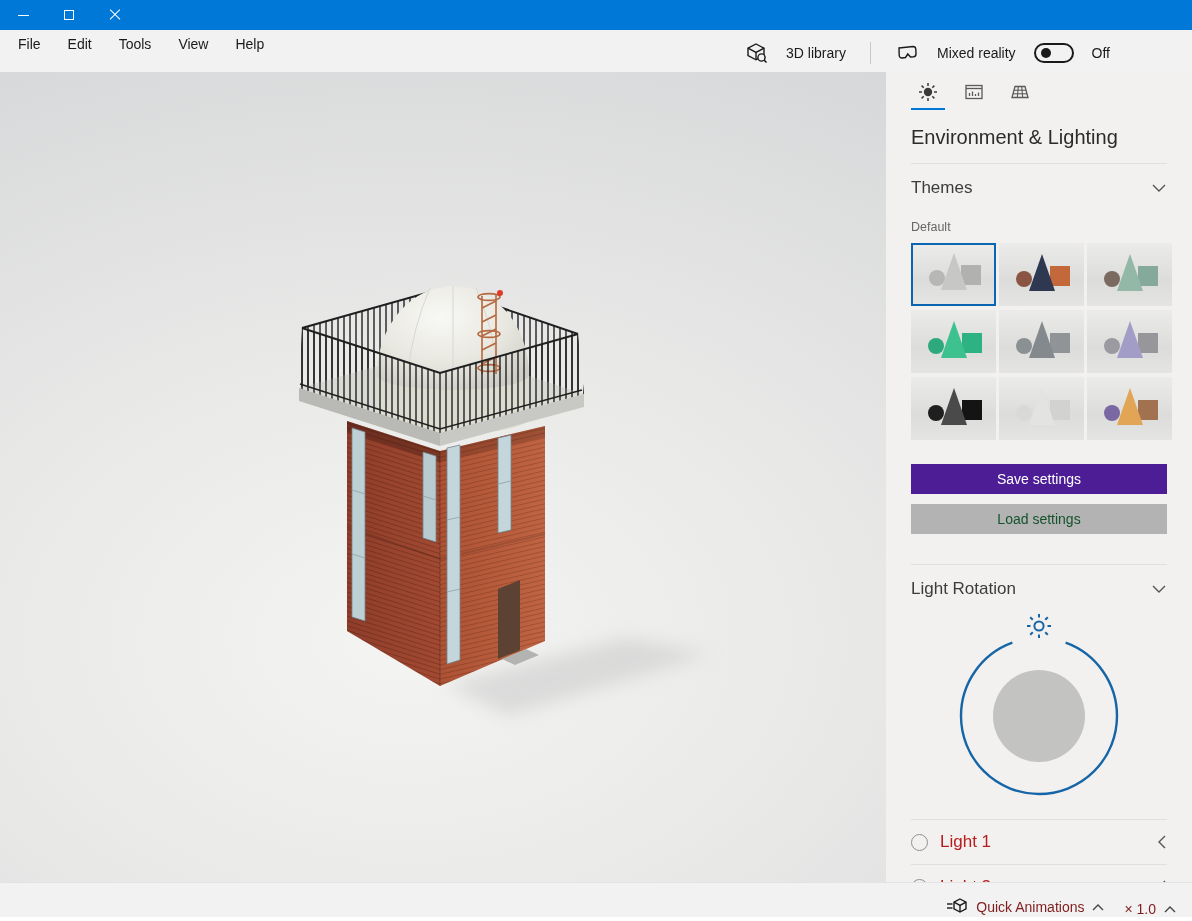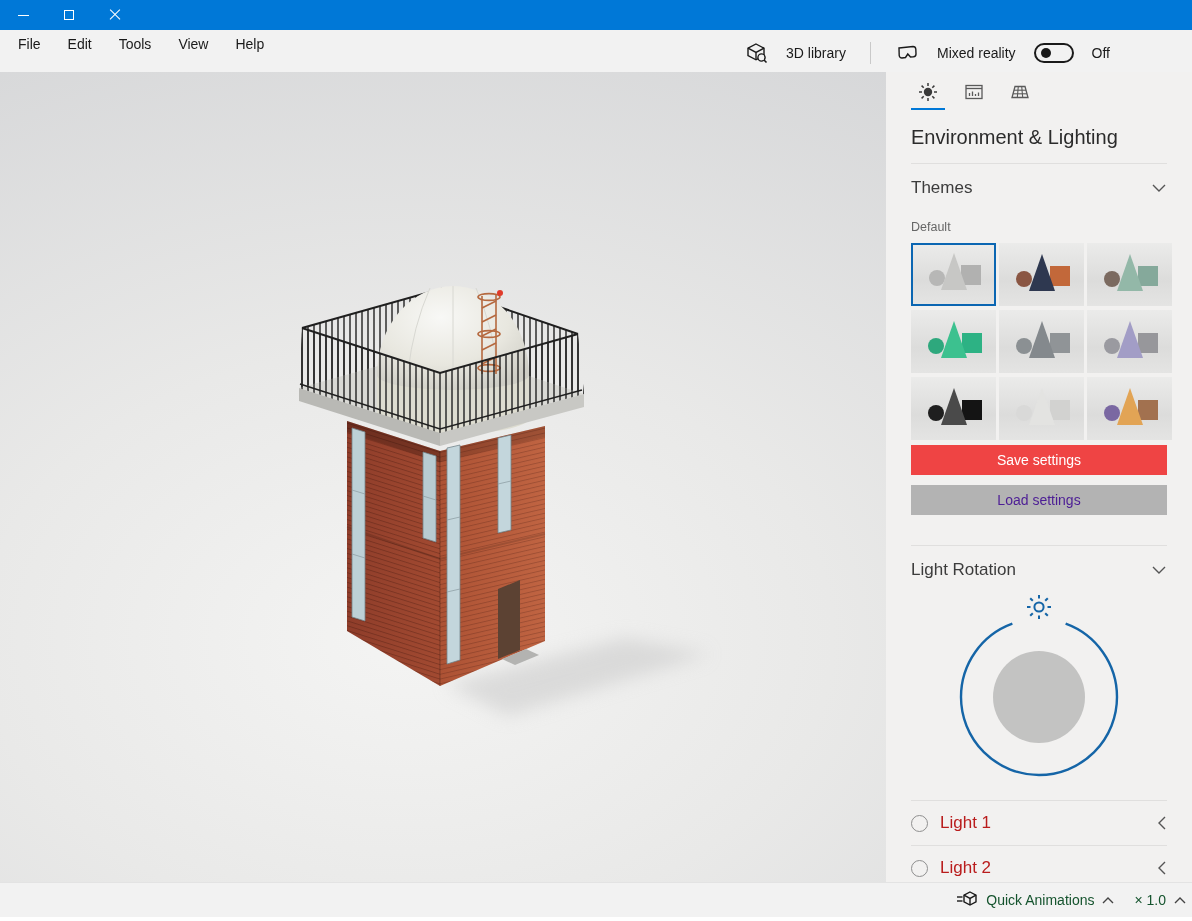--- a/index.html
+++ b/index.html
@@ -44,32 +44,32 @@
   .section-head { display:flex; align-items:center; justify-content:space-between; margin-top:14px; font-size:17px; color:#3c3c3c; }
   .sub-label { font-size:12.5px; color:#666; margin-top:22px; }
   .theme-grid { display:grid; grid-template-columns:repeat(3,85px); grid-auto-rows:63px; gap:4px 3px; margin-top:9px; }
   .theme { position:relative; background:linear-gradient(#ebebea 0%, #dcdcdb 60%, #e4e4e3 100%); overflow:hidden; }
   .theme.selected { border:2px solid #0b66b2; }
   .sph { position:absolute; left:20%; bottom:30%; width:16px; height:16px; border-radius:50%; background:var(--sph,#aaa); }
   .cub { position:absolute; right:16%; bottom:32%; width:20px; height:20px; background:var(--cub,#aaa); }
   .con { position:absolute; left:50%; transform:translateX(-50%); bottom:24%; width:0; height:0;
          border-left:13px solid transparent; border-right:13px solid transparent; border-bottom:37px solid var(--con,#bbb); }
   .btn { width:256px; height:30px; display:flex; align-items:center; justify-content:center; font-size:14px; }
-  .btn-save { background:#ef4444; color:#fff; margin-top:5px; }
-  .btn-load { background:#b3b3b3; color:#4c1d95; margin-top:10px; }
+  .btn-save { background:#4c1d95; color:#fff; margin-top:24px; }
+  .btn-load { background:#b3b3b3; color:#14532d; margin-top:10px; }
   .dial-wrap { position:relative; width:170px; margin:14px auto 0; height:188px; }
   .dial-ring { position:absolute; left:0; top:18px; }
   .dial-sun { position:absolute; left:72px; top:0; }
   .light-row { display:flex; align-items:center; margin-top:12px; }
   .radio { width:17px; height:17px; border:1px solid #8f8f8f; border-radius:50%; background:transparent; }
   .light-label { font-size:17px; color:#b91c1c; margin-left:12px; flex:1; }
 
   
-  .bottombar { height:35px; background:#f2f2f2; border-top:1px solid #e3e3e3; display:flex; align-items:center;
-    justify-content:flex-end; font-size:14px; color:#14532d; gap:8px; }
+  .bottombar { height:35px; background:#f2f2f2; border-top:1px solid #e3e3e3; display:flex; align-items:flex-end;
+    justify-content:flex-end; padding-right:10px; font-size:14px; color:#7f1d1d; gap:8px; }
   .bb-group { display:flex; align-items:center; gap:8px; padding:0 6px; }
 </style>
 </head>
 <body>
 
 <div class="titlebar">
   <span class="win-btn">
       <span class="glyph-min"></span>
     </span>
   <span class="win-btn">

